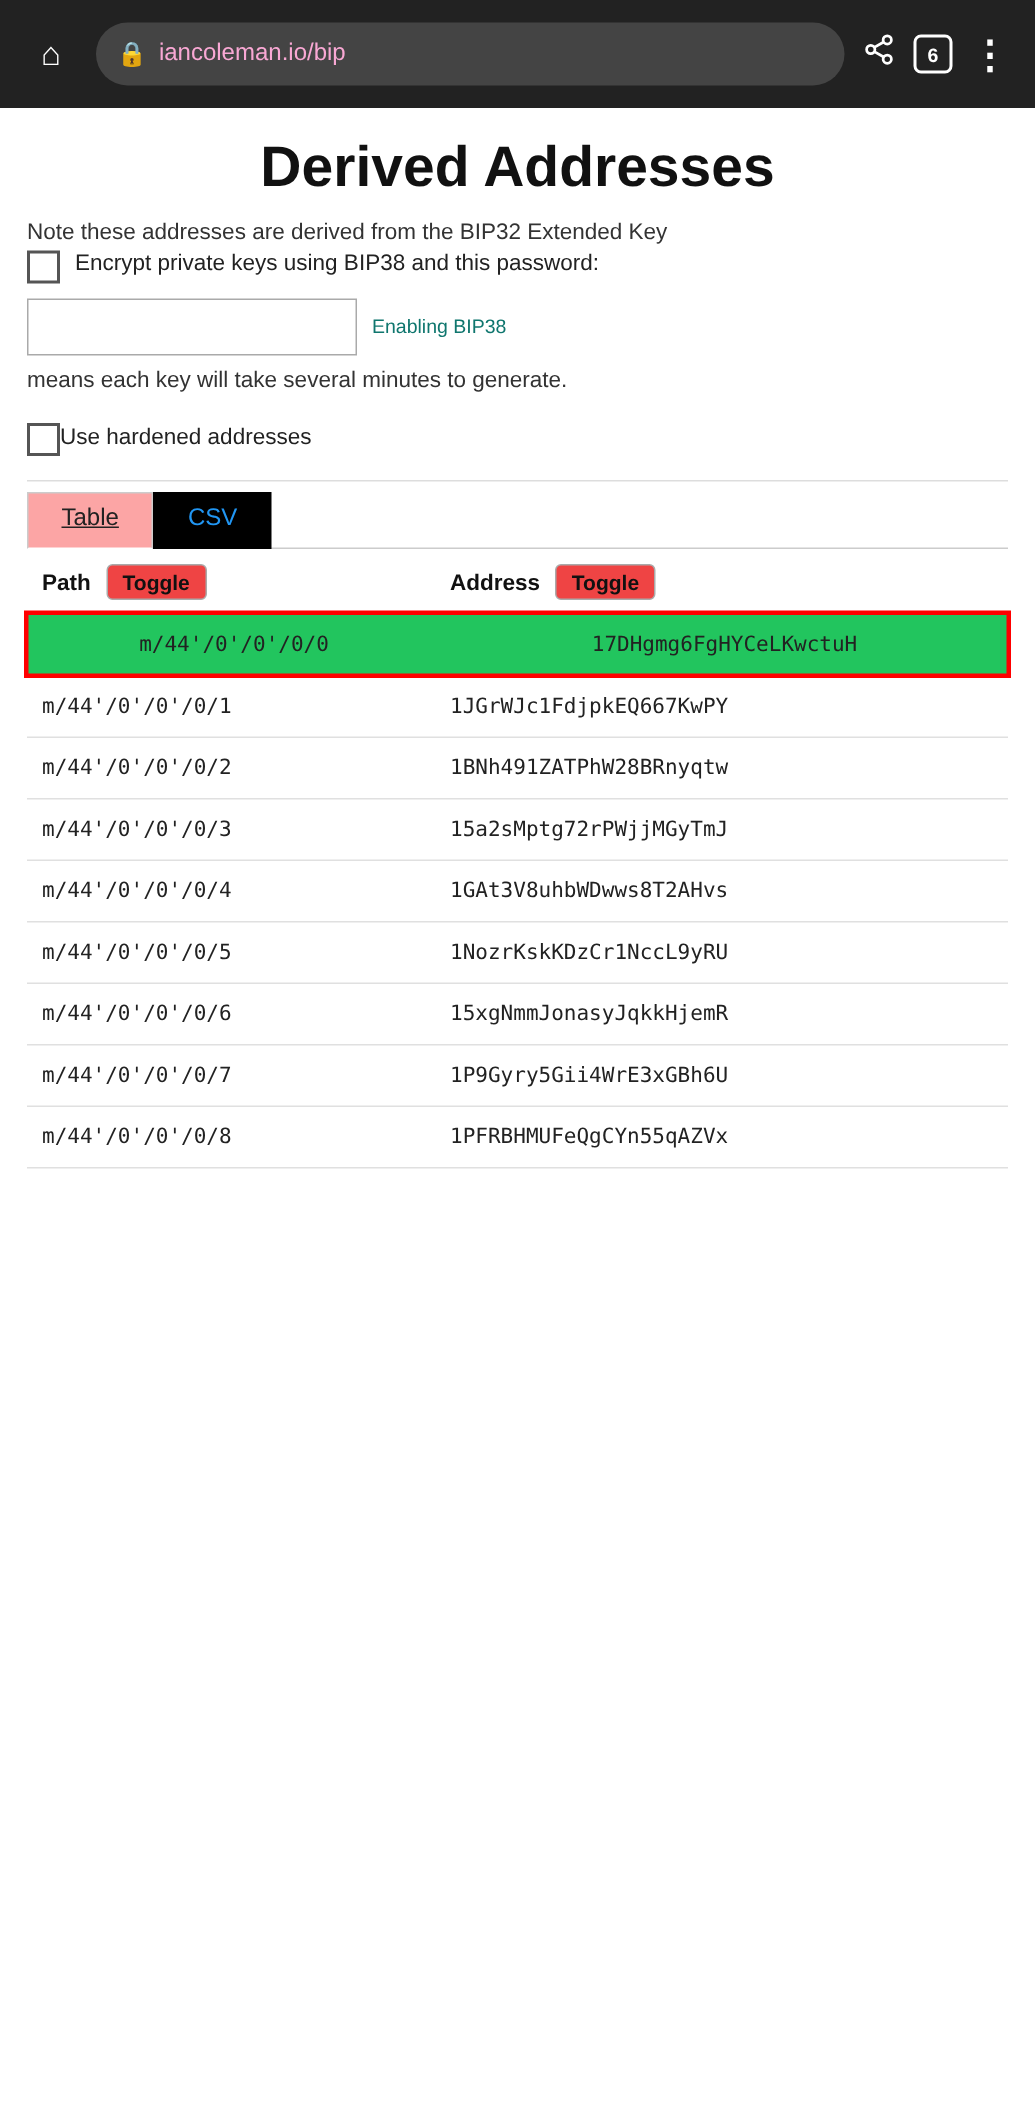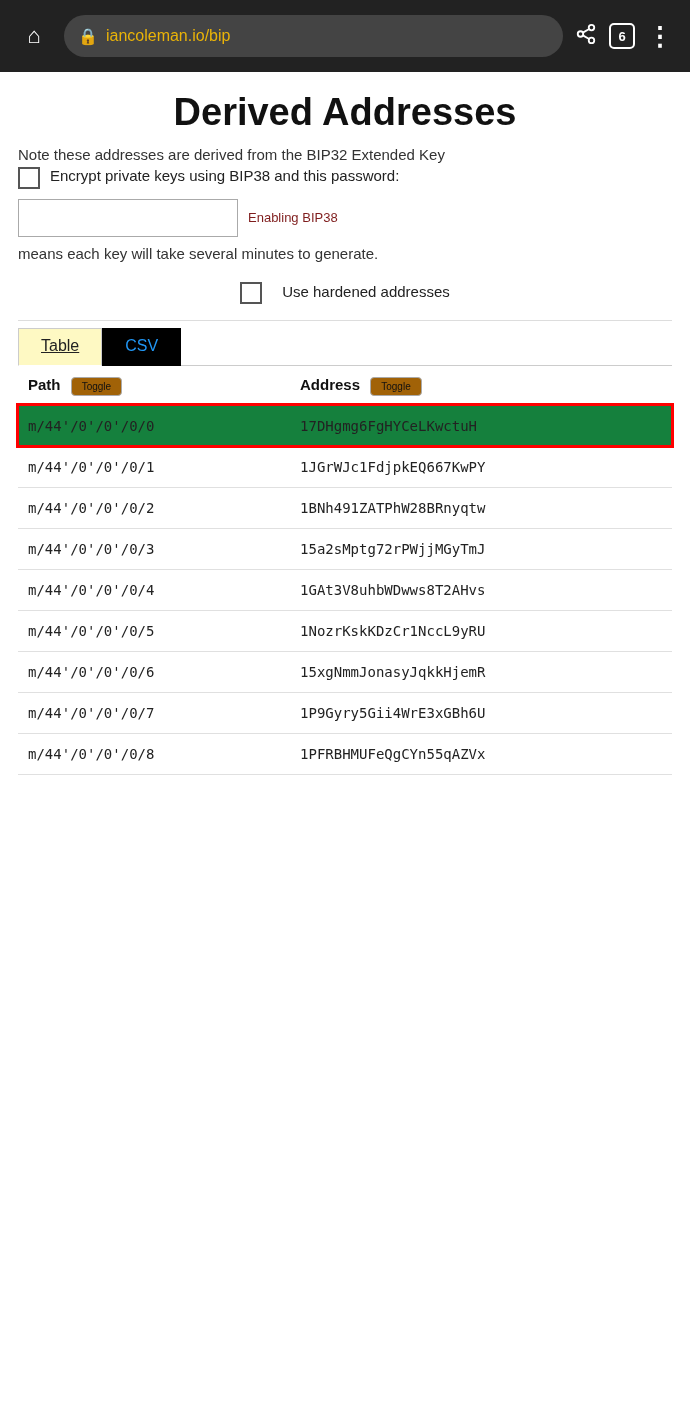--- a/index.html
+++ b/index.html
@@ -35,21 +35,21 @@
       display: flex;
       align-items: center;
       padding: 0 14px;
       gap: 8px;
     }
     .browser-lock-icon {
       color: #ccc;
       font-size: 16px;
     }
     .browser-url-text {
-      color: #eab308;
+      color: #f9a8d4;
       font-size: 16px;
       flex: 1;
     }
     .browser-share-icon {
       color: #fff;
       font-size: 20px;
     }
     .browser-tab-badge {
       border: 2px solid #fff;
       border-radius: 5px;
@@ -116,37 +116,36 @@
     }
     .bip38-input {
       border: 1px solid #aaa;
       height: 38px;
       width: 220px;
       font-size: 15px;
       padding: 0 8px;
     }
     .bip38-note {
       font-size: 13px;
-      color: #7f1d1d;
+      color: #0f766e;
       display: inline;
     }
 
     .bip38-warning {
       font-size: 15px;
       color: #333;
       margin-bottom: 16px;
       line-height: 1.4;
     }
 
     .hardened-row {
       display: flex;
       align-items: center;
-      gap: 20px;
+      gap: 0;
       margin-bottom: 16px;
-      justify-content: center;
     }
 
     
     .tabs-section {
       border-top: 1px solid #ddd;
       margin-top: 14px;
     }
     .tabs-row {
       display: flex;
       align-items: flex-end;
@@ -161,21 +160,21 @@
       color: #555;
       background: #000000;
       border: 1px solid transparent;
       position: relative;
       bottom: -1px;
     }
     .tab.active {
       color: #222;
       border: 1px solid #ccc;
       border-bottom: 1px solid #fff;
-      background: #fef9c3;
+      background: #fca5a5;
       text-decoration: underline;
     }
     .tab.csv {
       color: #2196F3;
     }
 
     
     .addresses-table {
       width: 100%;
       border-collapse: collapse;
@@ -191,44 +190,45 @@
       font-weight: bold;
       font-size: 15px;
       color: #111;
       white-space: nowrap;
     }
     .toggle-btn {
       display: inline-block;
       border: 1px solid #aaa;
       border-radius: 4px;
       padding: 3px 10px;
-      font-size: 10px;
-      font-weight: normal;
+      font-size: 14px;
+      font-weight: bold;
       cursor: pointer;
-      background: #a16207;
+      background: #ef4444;
       color: #111;
       margin-left: 6px;
     }
     .addresses-table td {
       padding: 12px 6px 12px 10px;
       color: #222;
       font-family: monospace;
       font-size: 14px;
       white-space: nowrap;
       overflow: hidden;
       max-width: 200px;
       text-overflow: ellipsis;
       border-bottom: 1px solid #e0e0e0;
     }
     .row-highlighted {
       outline: 3px solid red;
       outline-offset: -1px;
     }
     .addresses-table tbody tr:nth-child(1) td {
-      background: #15803d;
+      background: #22c55e;
+      text-align: center;
     }
   </style>
 </head>
 <body>
 
 <div class="browser-bar">
   <div class="browser-home-icon">⌂</div>
   <div class="browser-url-bar">
     <span class="browser-lock-icon">🔒</span>
     <span class="browser-url-text">iancoleman.io/bip</span>

